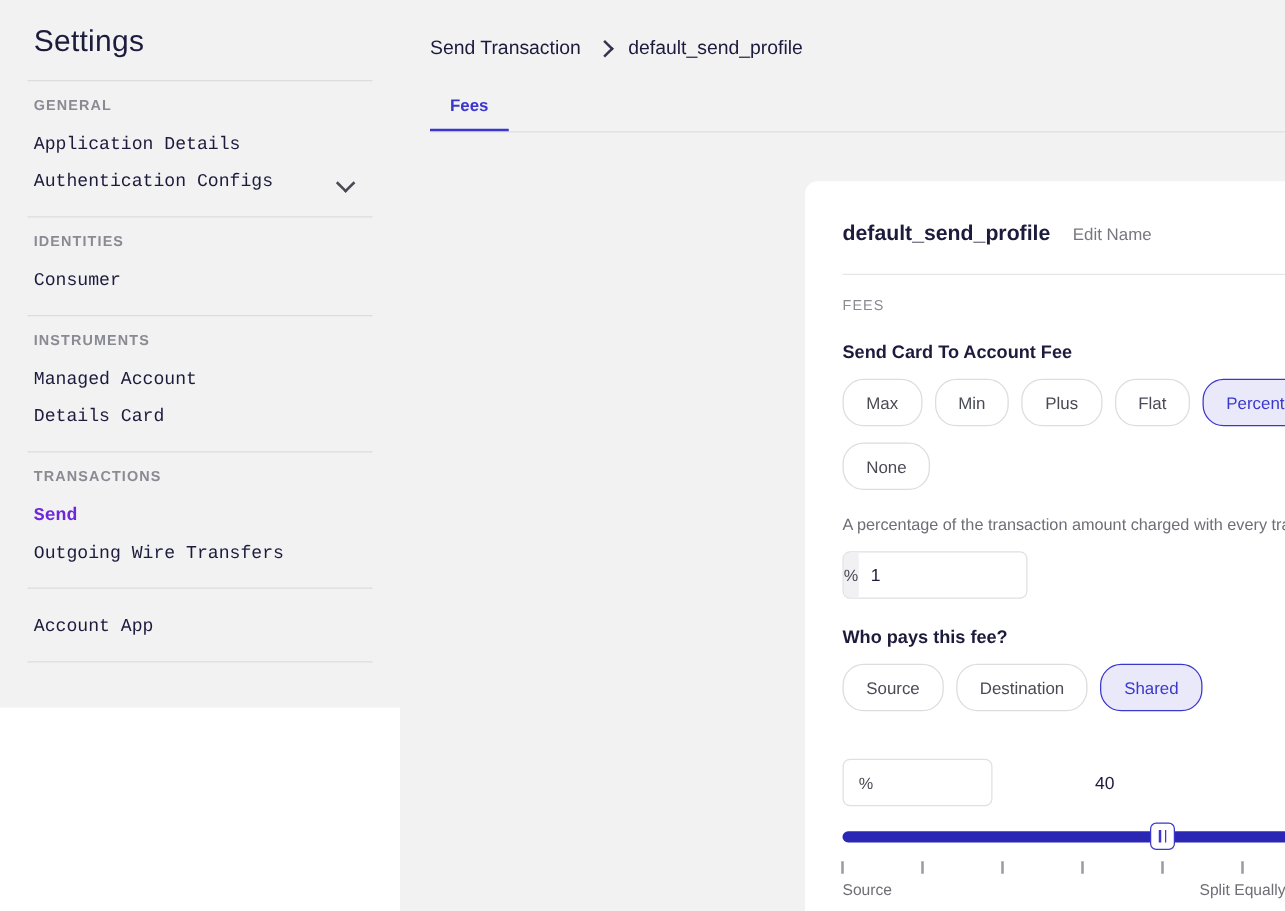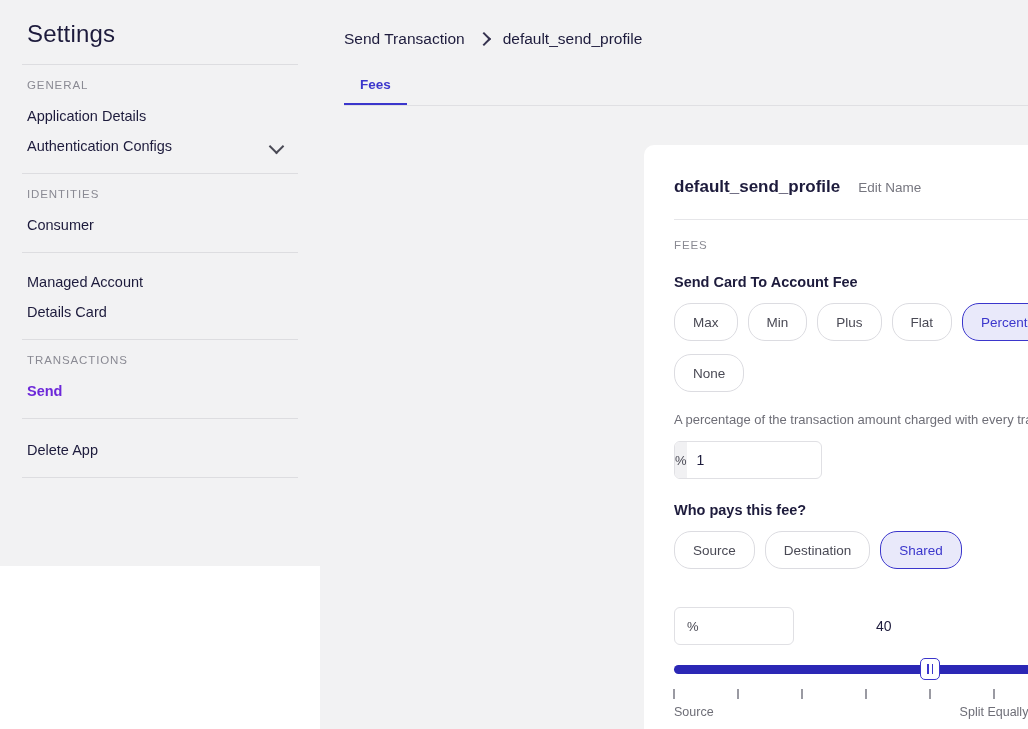--- a/index.html
+++ b/index.html
@@ -19,26 +19,27 @@
     flex: 0 0 320px;
   }
   .sidebar-title {
     font-size: 24px; font-weight: 400; color: #1d1b3c;
     padding: 20px 0 16px 5px; letter-spacing: .2px;
   }
   .sb-divider { height: 1px; background: #dddde0; margin: 0 0 0 0; }
   .sb-group { padding: 14px 0 12px 0; }
   .sb-group-label {
     font-size: 11.5px; color: #8a8a93; letter-spacing: .9px;
-    padding: 0 0 10px 5px; font-weight: 400;
+    padding: 0 0 10px 5px; font-weight: 700;
   }
   .sb-item {
     display: flex; align-items: center; justify-content: space-between;
     font-size: 14.5px; color: #1d1b3c; padding: 7px 4px 7px 5px;
     cursor: pointer;
+    font-family: Liberation Mono, monospace;
   }
   .sb-item.active > span:first-child { color: #6d28d9; font-weight: 600; }
   .chev {
     width: 14px; height: 14px; margin-right: 10px;
     display: inline-block; position: relative;
   }
   .chev::before {
     content: ""; position: absolute; left: 1px; top: 2px;
     width: 9px; height: 9px;
     border-right: 2px solid #4a4a55; border-bottom: 2px solid #4a4a55;
@@ -206,40 +207,44 @@
 
     <div class="sb-group">
       <div class="sb-group-label">IDENTITIES</div>
       <div class="sb-item">
         <span>Consumer</span>
       </div>
     </div>
     <div class="sb-divider"></div>
 
     <div class="sb-group">
+      <div class="sb-group-label">INSTRUMENTS</div>
       <div class="sb-item">
         <span>Managed Account</span>
       </div>
       <div class="sb-item">
         <span>Details Card</span>
       </div>
     </div>
     <div class="sb-divider"></div>
 
     <div class="sb-group">
       <div class="sb-group-label">TRANSACTIONS</div>
       <div class="sb-item active">
         <span>Send</span>
       </div>
+      <div class="sb-item">
+        <span>Outgoing Wire Transfers</span>
+      </div>
     </div>
     <div class="sb-divider"></div>
 
     <div class="sb-group sb-last">
       <div class="sb-item">
-        <span>Delete App</span>
+        <span>Account App</span>
       </div>
     </div>
     <div class="sb-divider"></div>
   </aside>
 
   <section class="main">
 
     <div class="breadcrumb">
       <span>Send Transaction</span>
       <span class="crumb-sep"></span>

